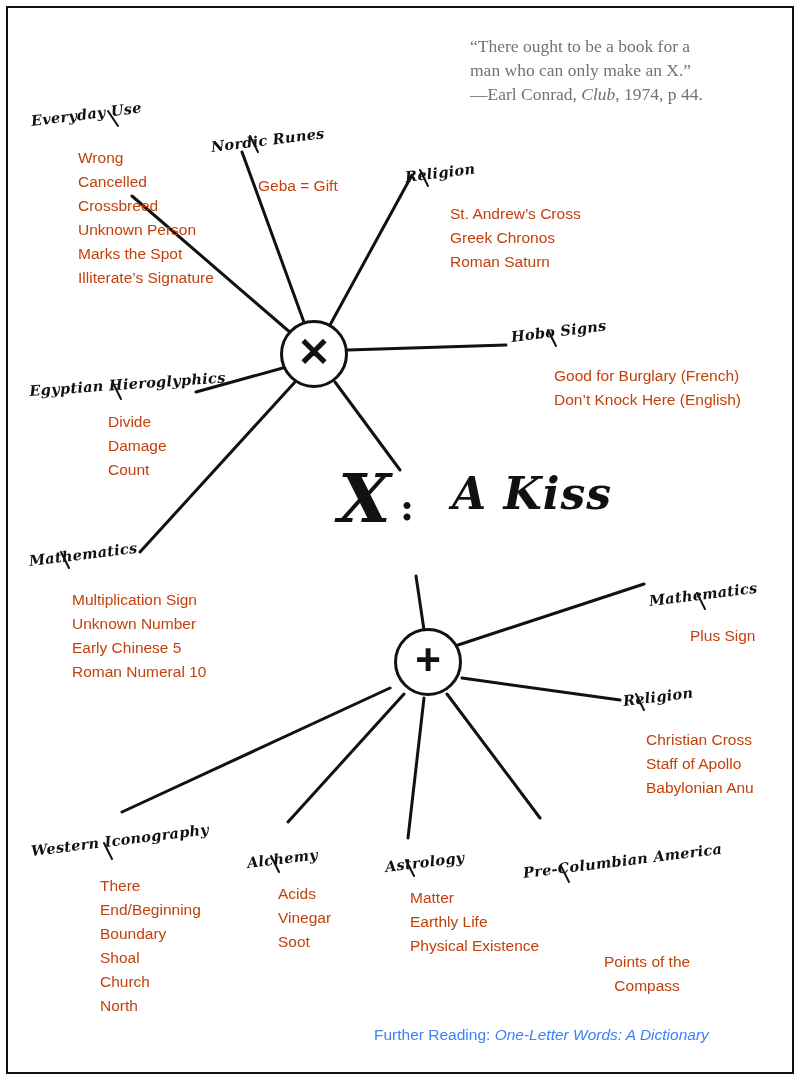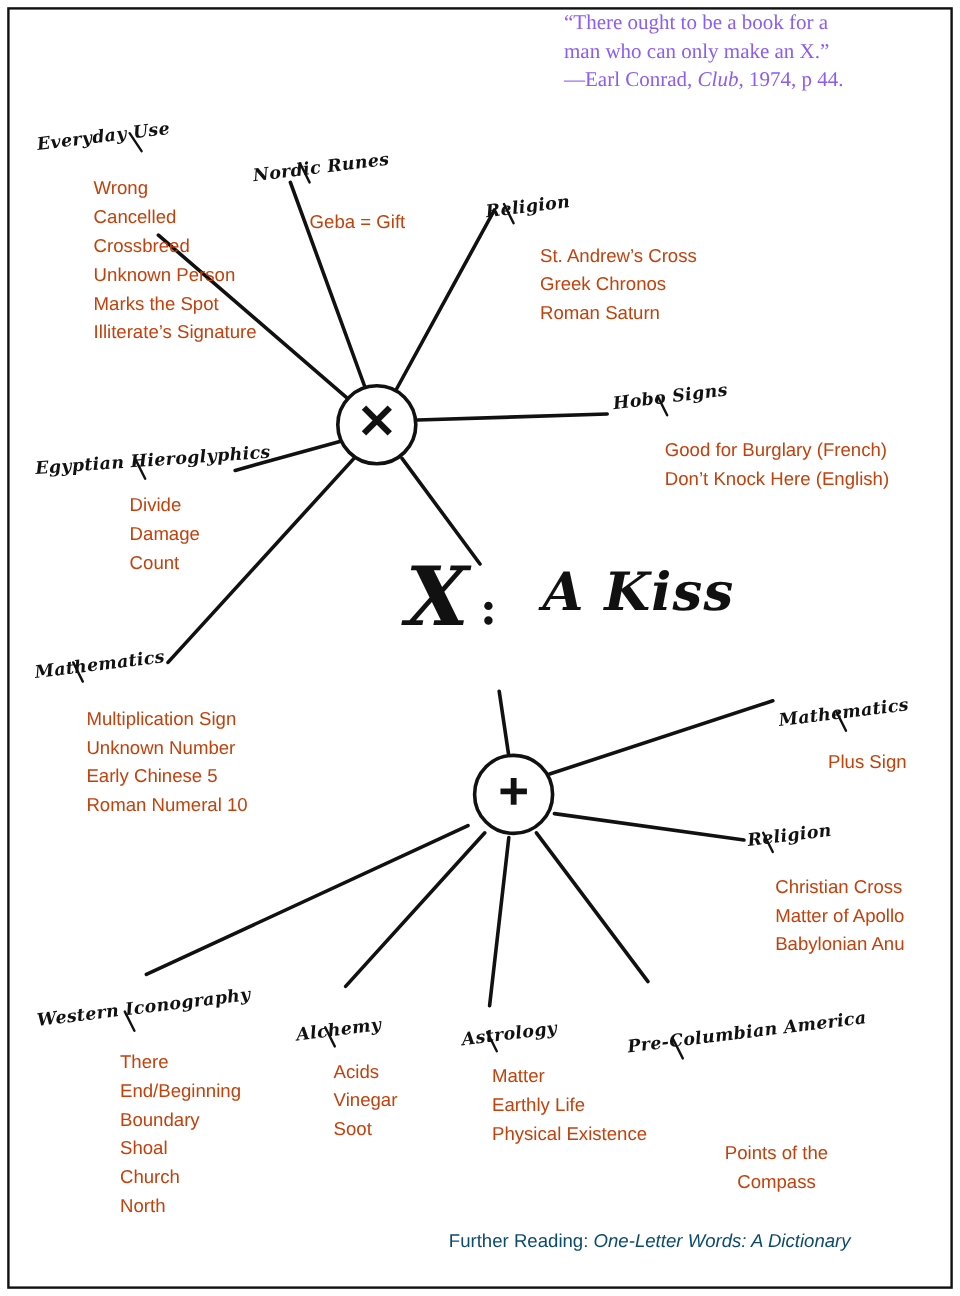--- a/index.html
+++ b/index.html
@@ -30,26 +30,26 @@
     top: 0;
     width: 800px;
     height: 1080px;
     pointer-events: none;
   }
 
   
   .quote {
     position: absolute;
     left: 470px;
-    top: 6px;
+    top: 34px;
     width: 310px;
     font-family: "Liberation Serif", serif;
     font-size: 17.5px;
     line-height: 1.38;
-    color: #8b5cf6;
+    color: #737373;
   }
   .quote .line { display: block; white-space: nowrap; }
   .quote .ital { font-style: italic; }
 
   
   .heading {
     position: absolute;
     font-family: "DejaVu Serif", serif;
     font-style: italic;
     font-size: 14.5px;
@@ -137,21 +137,21 @@
   #node-x span { margin-top: -4px; }
   #node-plus span { margin-top: -5px; font-size: 44px; }
 
   
   .footer {
     position: absolute;
     left: 374px;
     top: 1026px;
     font-family: "Liberation Sans", sans-serif;
     font-size: 15.5px;
-    color: #0c4a6e;
+    color: #3b82f6;
     white-space: nowrap;
   }
   .footer .ital { font-style: italic; }
 </style>
 </head>
 <body>
 
 <div id="page">
 
   <div class="border-frame"></div>
@@ -255,21 +255,21 @@
   </div>
 
   <div class="heading" style="left:650px; top:592px;">Mathematics</div>
   <div class="items" style="left:690px; top:624px;">
     <div>Plus Sign</div>
   </div>
 
   <div class="heading" style="left:624px; top:692px;">Religion</div>
   <div class="items" style="left:646px; top:728px;">
     <div>Christian Cross</div>
-    <div>Matter of Apollo</div>
+    <div>Staff of Apollo</div>
     <div>Babylonian Anu</div>
   </div>
 
   <div class="heading" style="left:524px; top:864px;">Pre-Columbian America</div>
   <div class="items center" style="left:604px; top:902px;margin-top:48px;">
     <div>Points of the</div>
     <div>Compass</div>
   </div>
 
   <div class="heading" style="left:386px; top:858px;">Astrology</div>

